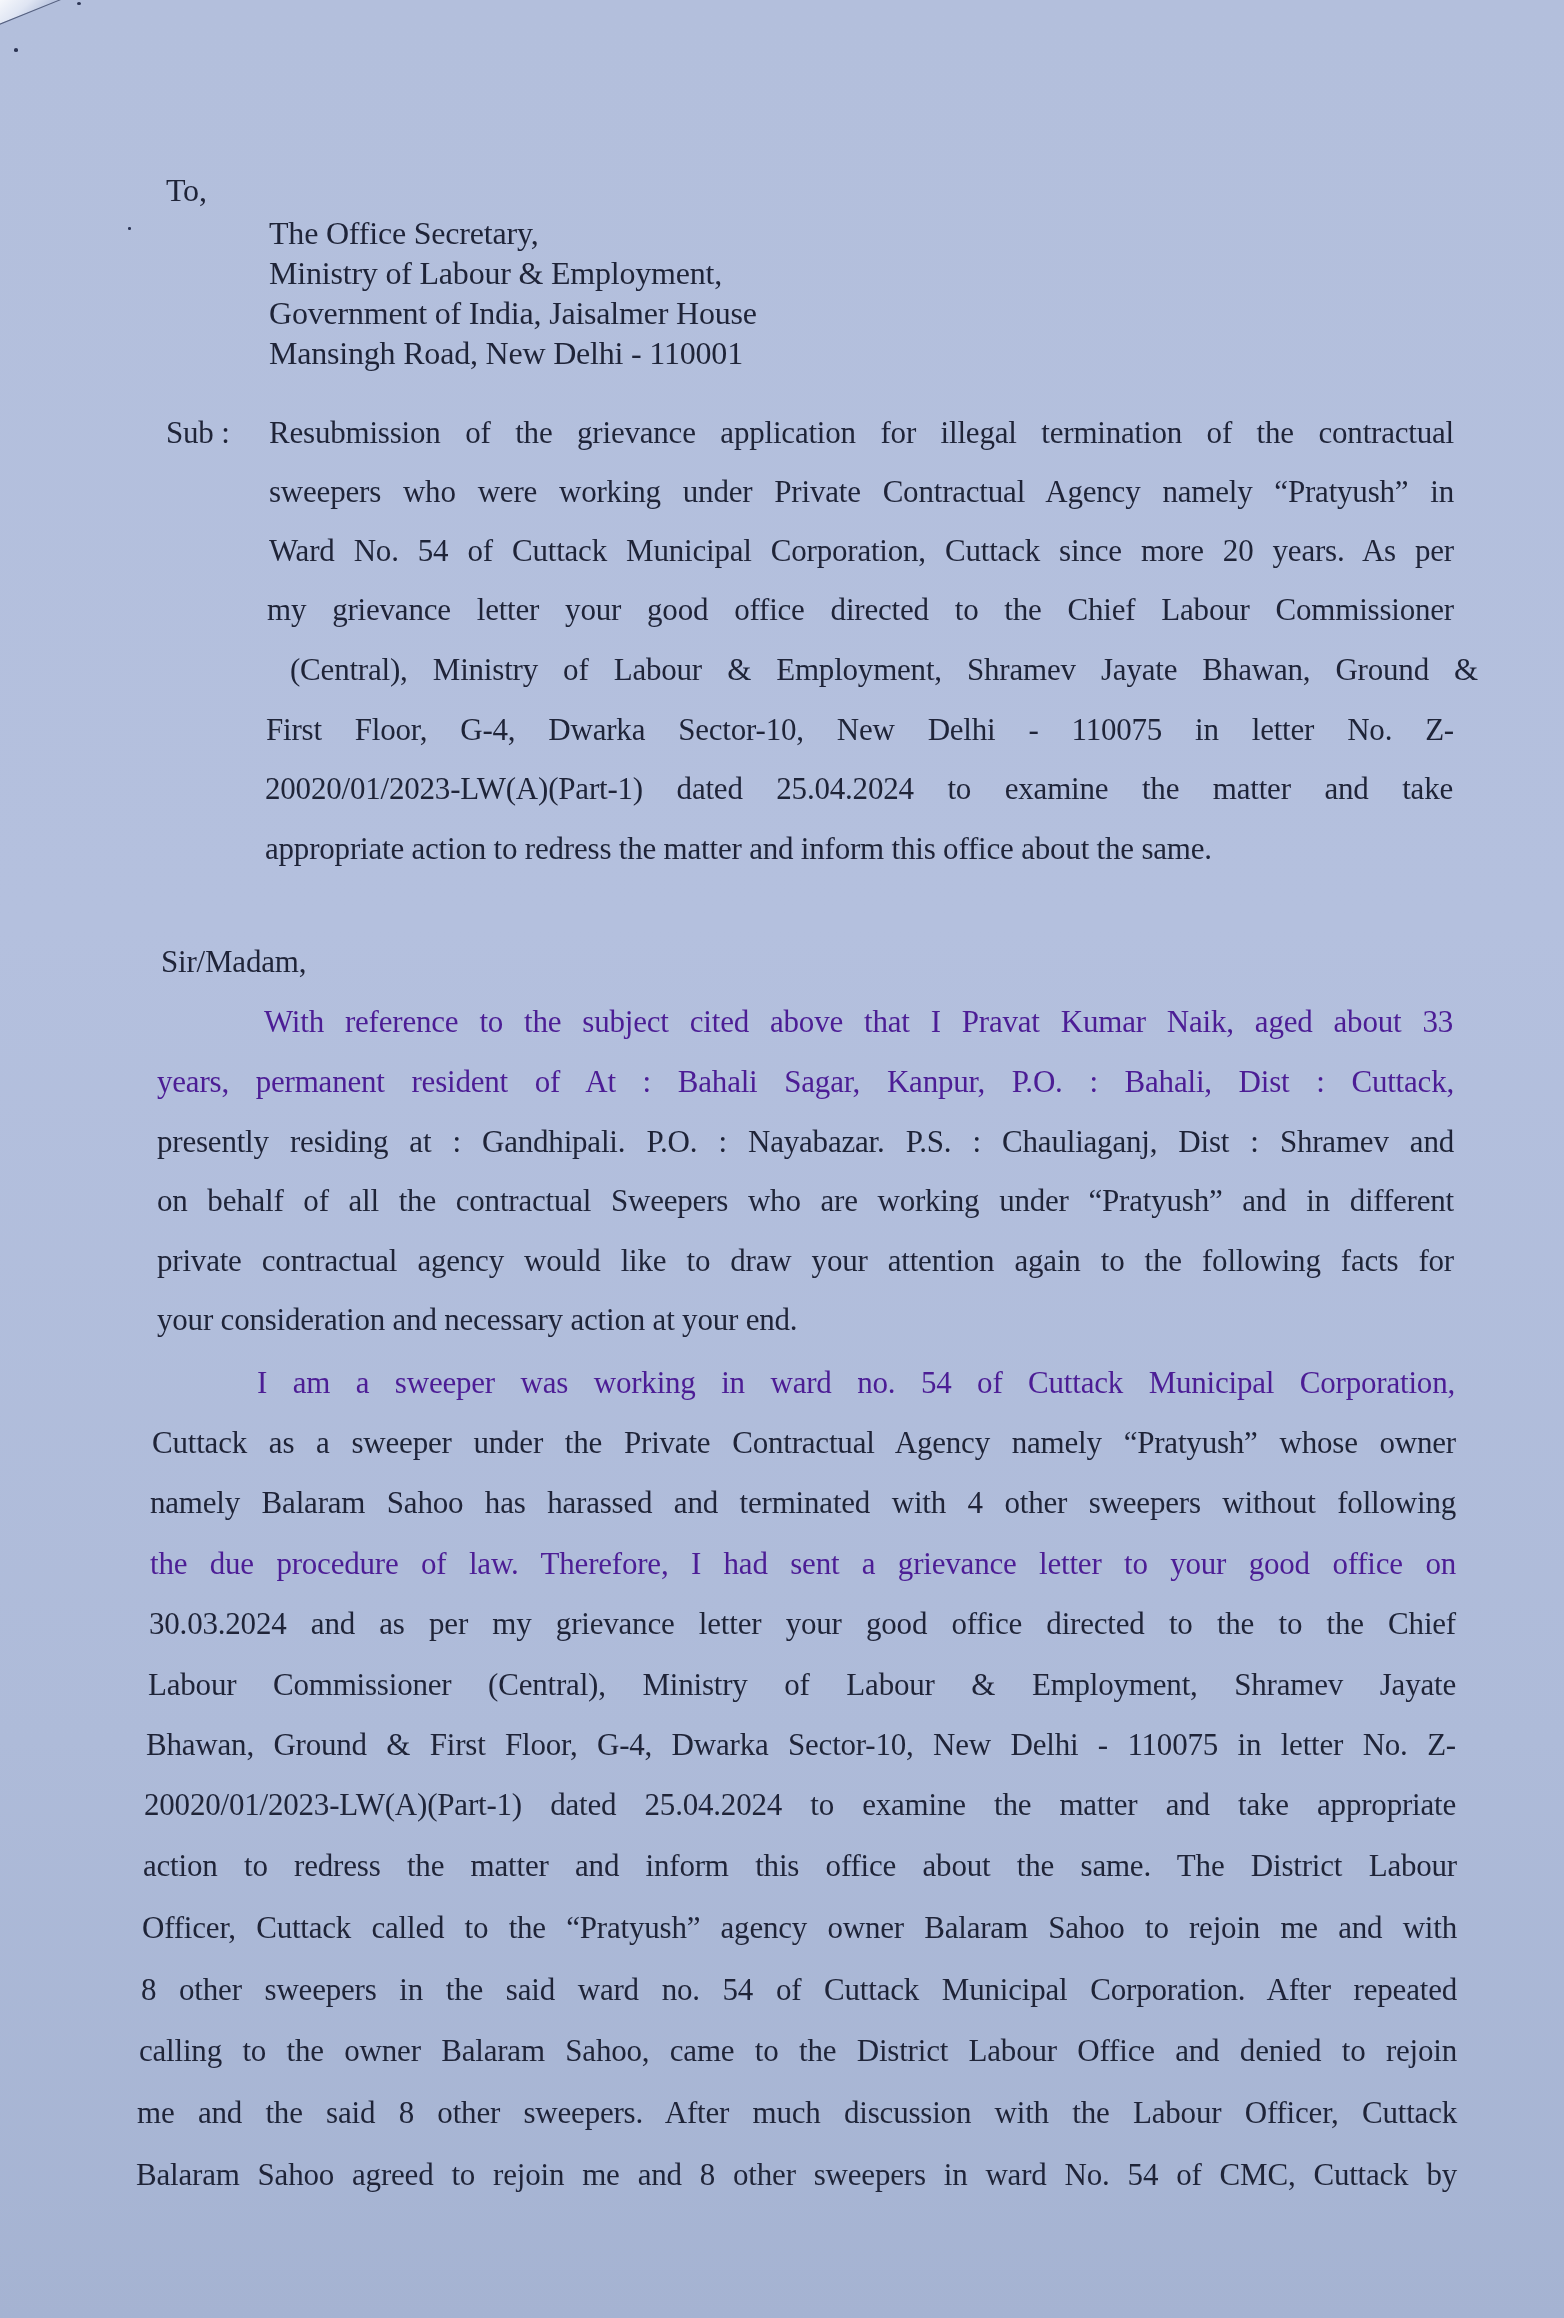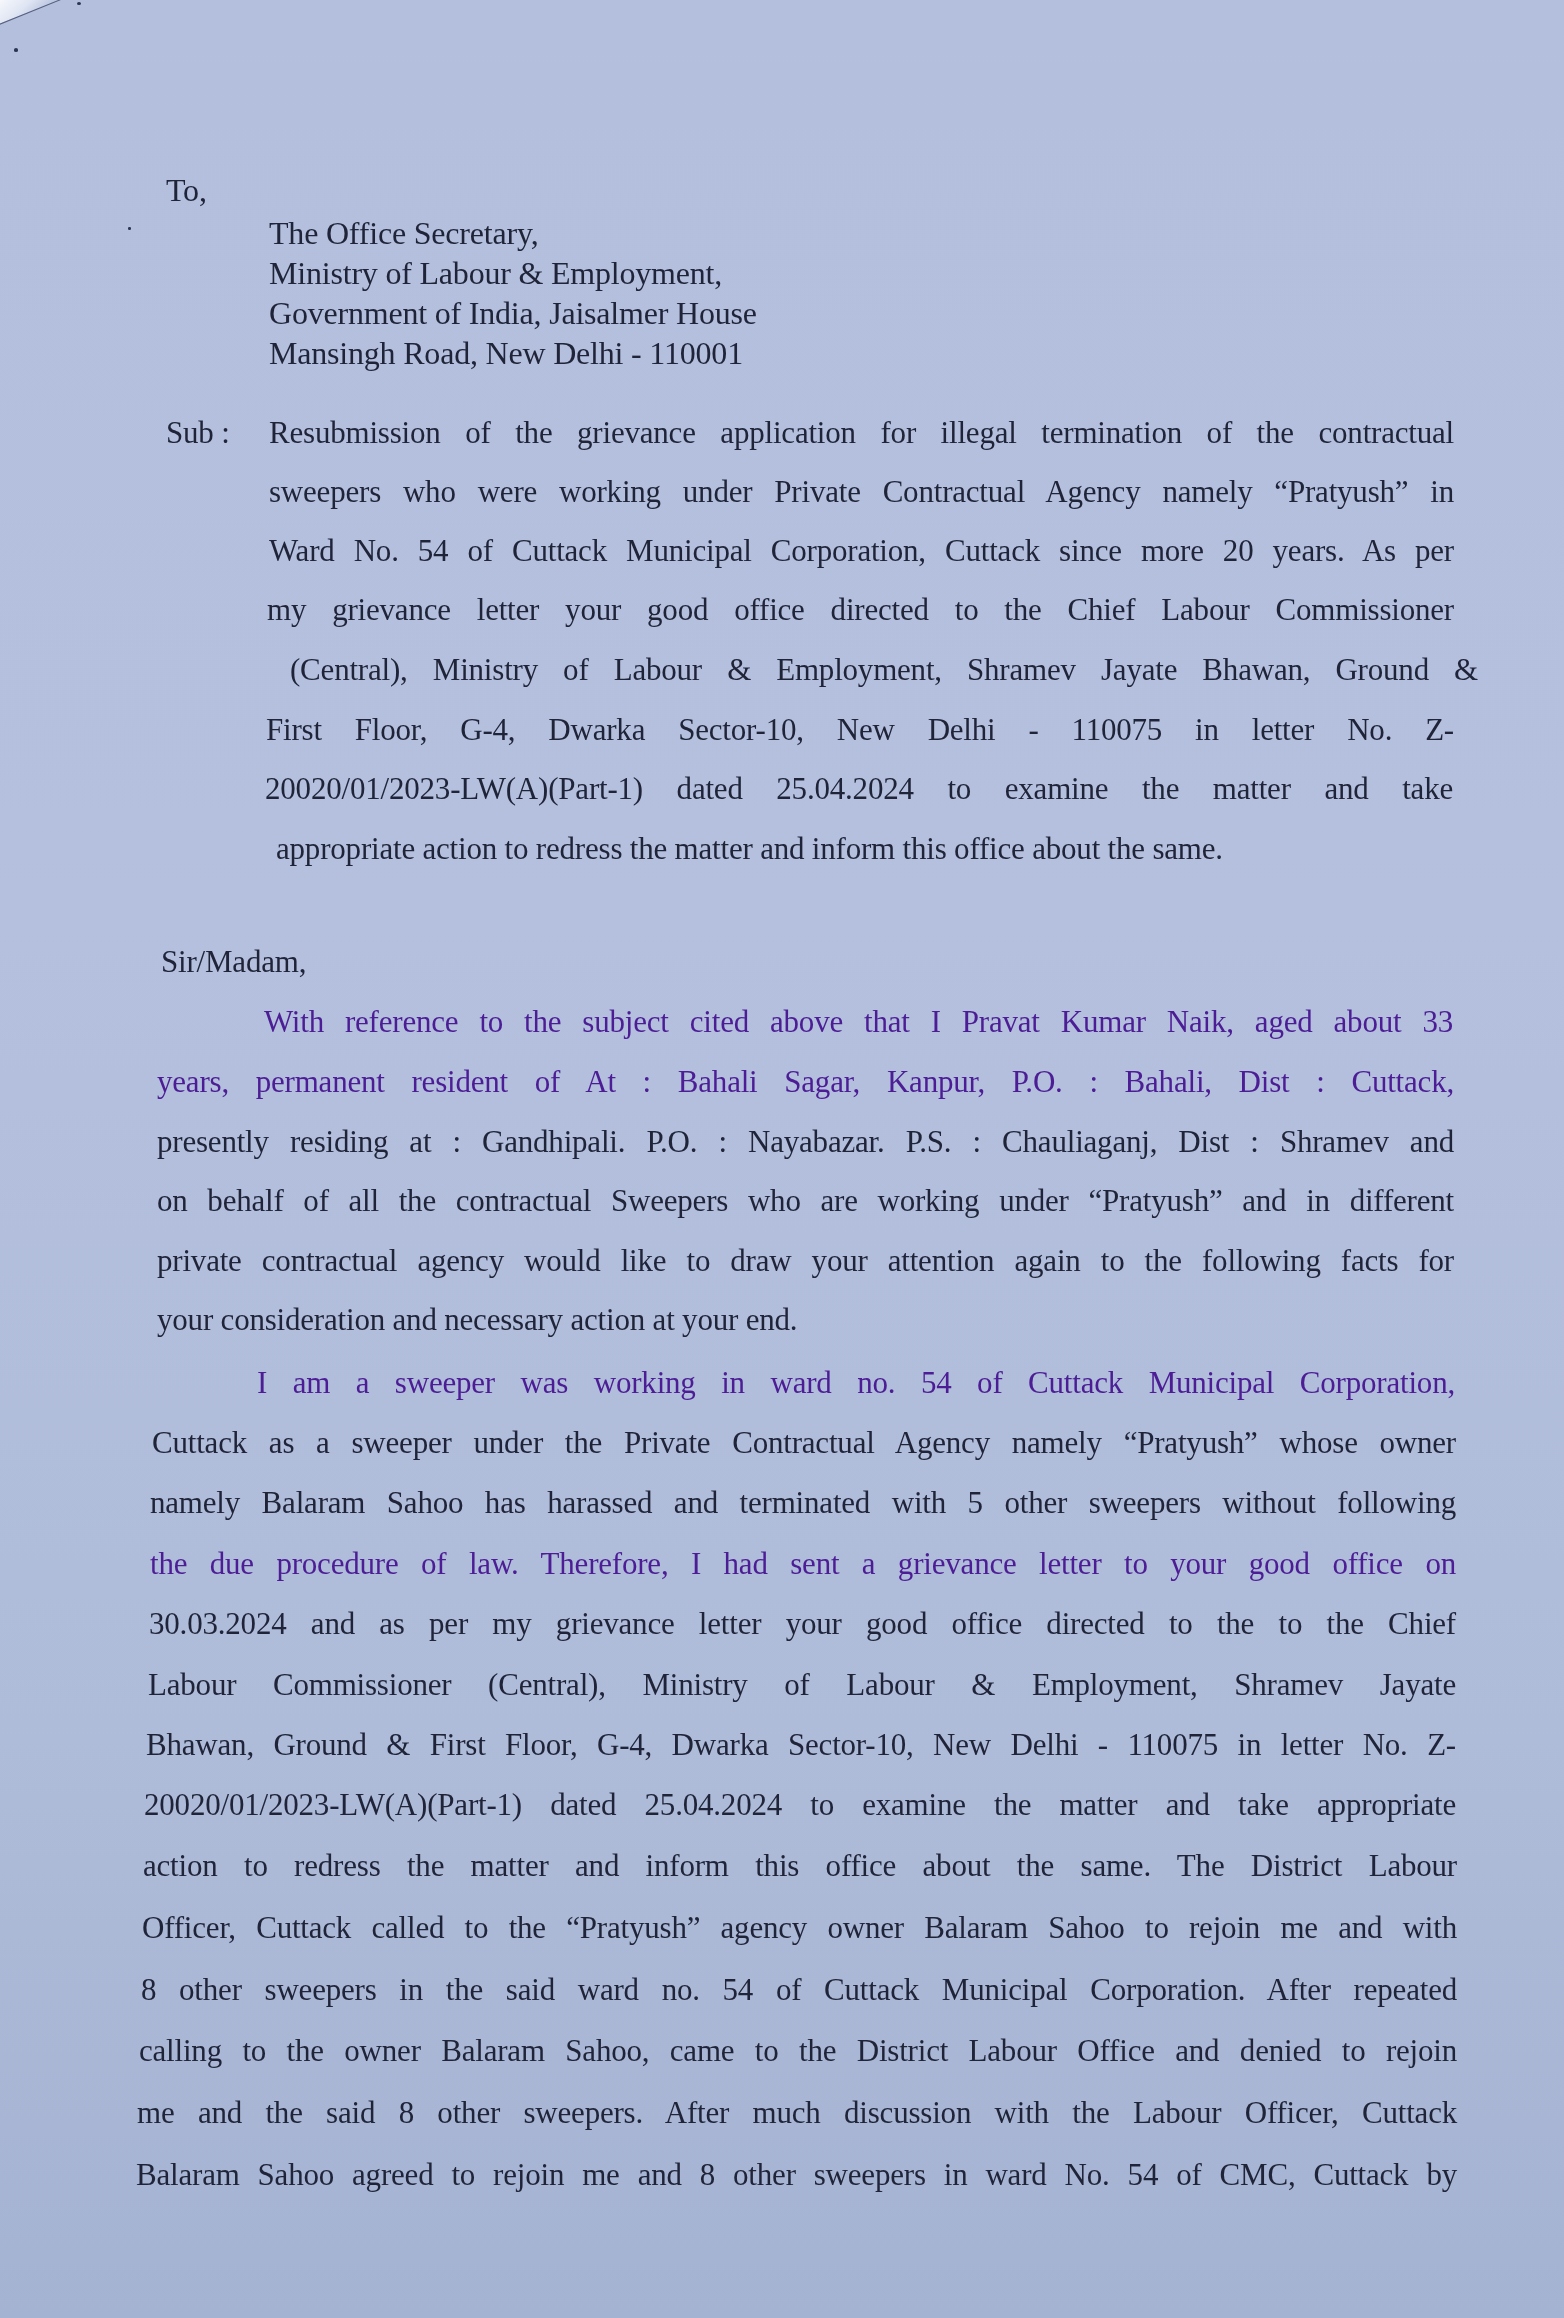--- a/index.html
+++ b/index.html
@@ -69,38 +69,38 @@
 
   <div class="line" style="left:166px;top:415px;">Sub :</div>
   <div>
     <div class="line j" style="left:269px;top:415px;width:1185px;">Resubmission of the grievance application for illegal termination of the contractual</div>
     <div class="line j" style="left:269px;top:474px;width:1185px;">sweepers who were working under Private Contractual Agency namely “Pratyush” in</div>
     <div class="line j" style="left:269px;top:533px;width:1185px;">Ward No. 54 of Cuttack Municipal Corporation, Cuttack since more 20 years. As per</div>
     <div class="line j" style="left:267px;top:592px;width:1187px;">my grievance letter your good office directed to the Chief Labour Commissioner</div>
     <div class="line j" style="left:266px;top:652px;width:1188px;margin-left:24px;">(Central), Ministry of Labour &amp; Employment, Shramev Jayate Bhawan, Ground &amp;</div>
     <div class="line j" style="left:266px;top:712px;width:1188px;">First Floor, G-4, Dwarka Sector-10, New Delhi - 110075 in letter No. Z-</div>
     <div class="line j" style="left:265px;top:771px;width:1188px;">20020/01/2023-LW(A)(Part-1) dated 25.04.2024 to examine the matter and take</div>
-    <div class="line" style="left:276px;top:831px;">appropriate action to redress the matter and inform this office about the same.</div>
+    <div class="line" style="left:265px;top:831px;">appropriate action to redress the matter and inform this office about the same.</div>
   </div>
 
   <div class="line" style="left:161px;top:944px;">Sir/Madam,</div>
 
   <div>
     <div class="line j faint" style="left:264px;top:1004px;width:1189px;">With reference to the subject cited above that I  Pravat Kumar Naik, aged about 33</div>
     <div class="line j faint" style="left:157px;top:1064px;width:1297px;">years, permanent resident of At : Bahali Sagar, Kanpur, P.O. : Bahali, Dist : Cuttack,</div>
     <div class="line j" style="left:157px;top:1124px;width:1297px;">presently residing at : Gandhipali. P.O.  : Nayabazar. P.S. : Chauliaganj, Dist : Shramev and</div>
     <div class="line j" style="left:157px;top:1183px;width:1297px;">on behalf of all the contractual Sweepers who are working under “Pratyush” and in different</div>
     <div class="line j" style="left:157px;top:1243px;width:1297px;">private contractual agency would like to draw your attention again to the following facts for</div>
     <div class="line" style="left:157px;top:1302px;">your consideration and necessary action at your end.</div>
   </div>
 
   <div>
     <div class="line j faint" style="left:257px;top:1365px;width:1198px;">I am a sweeper was working in ward no. 54 of Cuttack Municipal Corporation,</div>
     <div class="line j" style="left:152px;top:1425px;width:1304px;">Cuttack as a sweeper under the Private Contractual Agency namely “Pratyush” whose owner</div>
-    <div class="line j" style="left:150px;top:1485px;width:1306px;">namely Balaram Sahoo has harassed and terminated with 5 other sweepers without following</div>
+    <div class="line j" style="left:150px;top:1485px;width:1306px;">namely Balaram Sahoo has harassed and terminated with 4 other sweepers without following</div>
     <div class="line j faint" style="left:150px;top:1546px;width:1306px;">the due procedure of law. Therefore, I had sent a grievance letter to your good office on</div>
     <div class="line j" style="left:149px;top:1606px;width:1307px;">30.03.2024 and as per my grievance letter your good office directed to the to the Chief</div>
     <div class="line j" style="left:148px;top:1667px;width:1308px;">Labour Commissioner (Central), Ministry of Labour &amp; Employment, Shramev Jayate</div>
     <div class="line j" style="left:146px;top:1727px;width:1310px;">Bhawan, Ground &amp; First Floor, G-4, Dwarka Sector-10, New Delhi - 110075 in letter No. Z-</div>
     <div class="line j" style="left:144px;top:1787px;width:1312px;">20020/01/2023-LW(A)(Part-1) dated 25.04.2024 to examine the matter and take appropriate</div>
     <div class="line j" style="left:143px;top:1848px;width:1314px;">action to redress the matter and inform this office about the same. The District Labour</div>
     <div class="line j" style="left:142px;top:1910px;width:1315px;">Officer, Cuttack called to the “Pratyush” agency owner Balaram Sahoo to rejoin me and with</div>
     <div class="line j" style="left:141px;top:1972px;width:1316px;">8 other sweepers in the said ward no. 54 of Cuttack Municipal Corporation. After repeated</div>
     <div class="line j" style="left:139px;top:2033px;width:1318px;">calling to the owner Balaram Sahoo, came to the District Labour Office and denied to rejoin</div>
     <div class="line j" style="left:137px;top:2095px;width:1320px;">me and the said 8 other sweepers. After much discussion with the Labour Officer, Cuttack</div>

